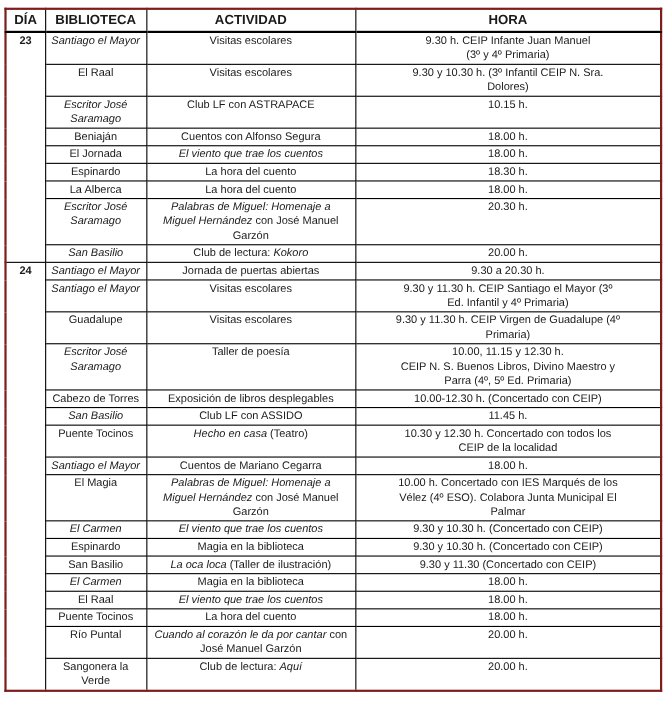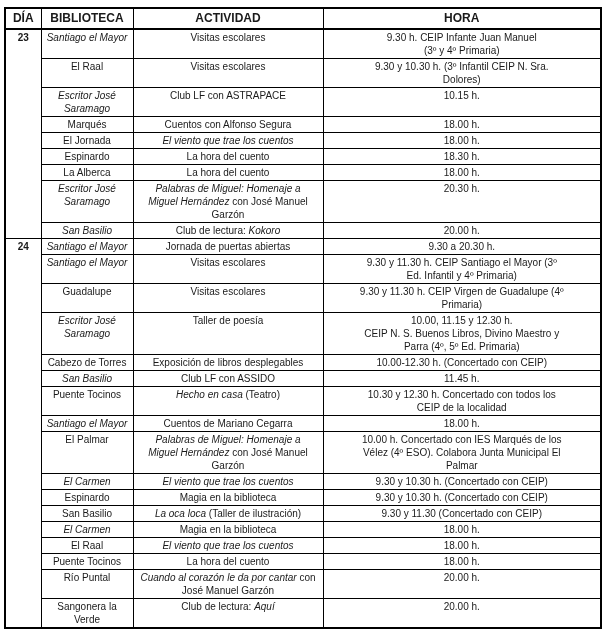--- a/index.html
+++ b/index.html
@@ -12,21 +12,21 @@
     font-family: "Liberation Sans", sans-serif;
     color: #1a1a1a;
   }
   .page {
     padding: 7px 4px 0 4px;
   }
   table.schedule {
     border-collapse: collapse;
     table-layout: fixed;
     width: 596px;
-    border: 2px solid #000000;
+    border: 2px solid #7f1d1d;
   }
   col.col-day { width: 36px; }
   col.col-library { width: 92px; }
   col.col-activity { width: 190px; }
   col.col-time { width: 278px; }
   th, td {
     border: 1px solid #000;
     text-align: center;
     vertical-align: top;
     overflow: hidden;
@@ -85,21 +85,21 @@
           <td class="time-cell"><span>9.30 y 10.30 h. (3º Infantil CEIP N. Sra.
 Dolores)</span></td>
         </tr>
         <tr>
           <td class="library-cell"><i>Escritor José
 Saramago</i></td>
           <td class="activity-cell"><span>Club LF con ASTRAPACE</span></td>
           <td class="time-cell"><span>10.15 h.</span></td>
         </tr>
         <tr>
-          <td class="library-cell"><span>Marqués</span></td>
+          <td class="library-cell"><span>Beniaján</span></td>
           <td class="activity-cell"><span>Cuentos con Alfonso Segura</span></td>
           <td class="time-cell"><span>18.00 h.</span></td>
         </tr>
         <tr>
           <td class="library-cell"><span>El Jornada</span></td>
           <td class="activity-cell"><i>El viento que trae los cuentos</i></td>
           <td class="time-cell"><span>18.00 h.</span></td>
         </tr>
         <tr>
           <td class="library-cell"><span>Espinardo</span></td>
@@ -165,21 +165,21 @@
           <td class="activity-cell"><i>Hecho en casa</i><span> (Teatro)</span></td>
           <td class="time-cell"><span>10.30 y 12.30 h. Concertado con todos los
 CEIP de la localidad</span></td>
         </tr>
         <tr>
           <td class="library-cell"><i>Santiago el Mayor</i></td>
           <td class="activity-cell"><span>Cuentos de Mariano Cegarra</span></td>
           <td class="time-cell"><span>18.00 h.</span></td>
         </tr>
         <tr>
-          <td class="library-cell"><span>El Palmar</span></td>
+          <td class="library-cell"><span>El Magia</span></td>
           <td class="activity-cell"><i>Palabras de Miguel: Homenaje a
 Miguel Hernández</i><span> con José Manuel
 Garzón</span></td>
           <td class="time-cell"><span>10.00 h. Concertado con IES Marqués de los
 Vélez (4º ESO). Colabora Junta Municipal El
 Palmar</span></td>
         </tr>
         <tr>
           <td class="library-cell"><i>El Carmen</i></td>
           <td class="activity-cell"><i>El viento que trae los cuentos</i></td>

